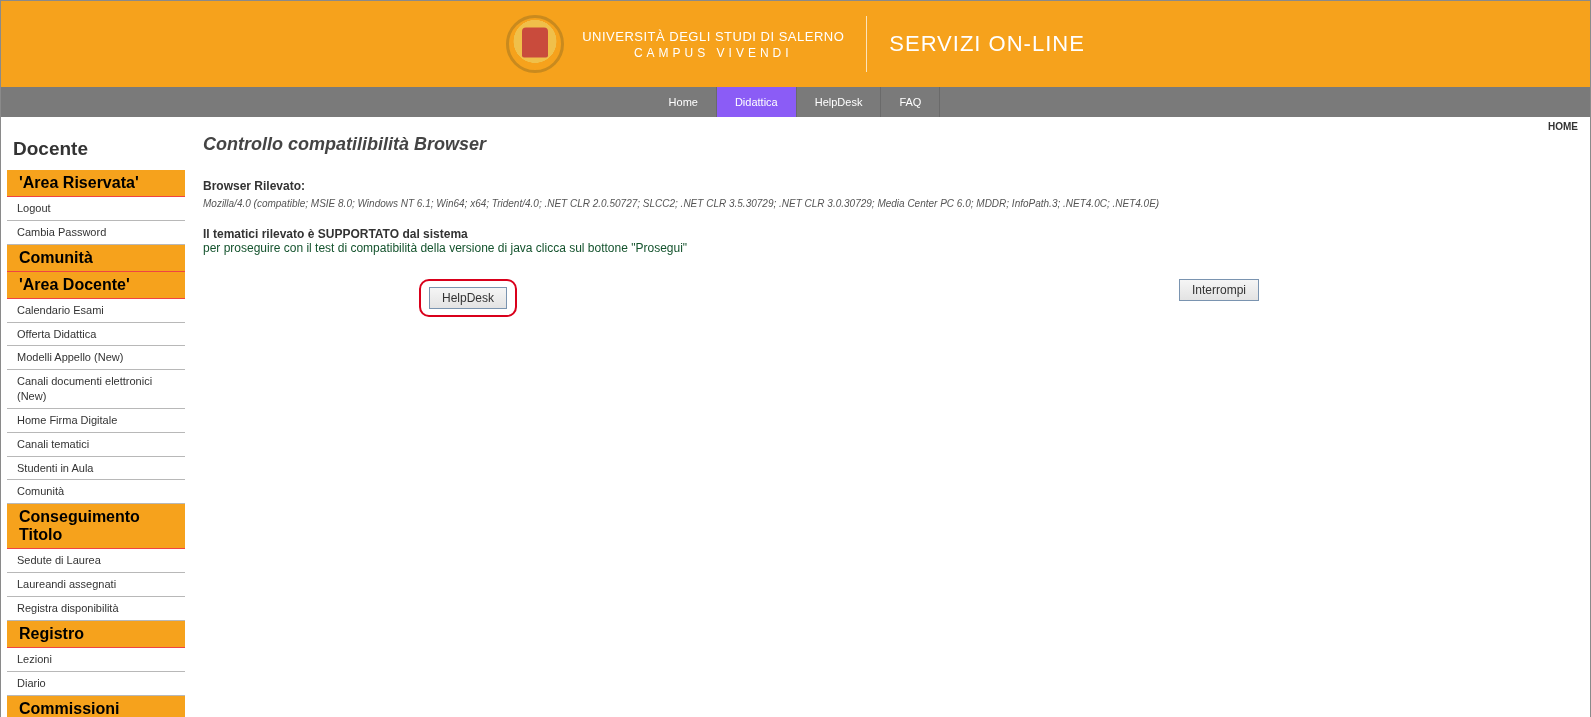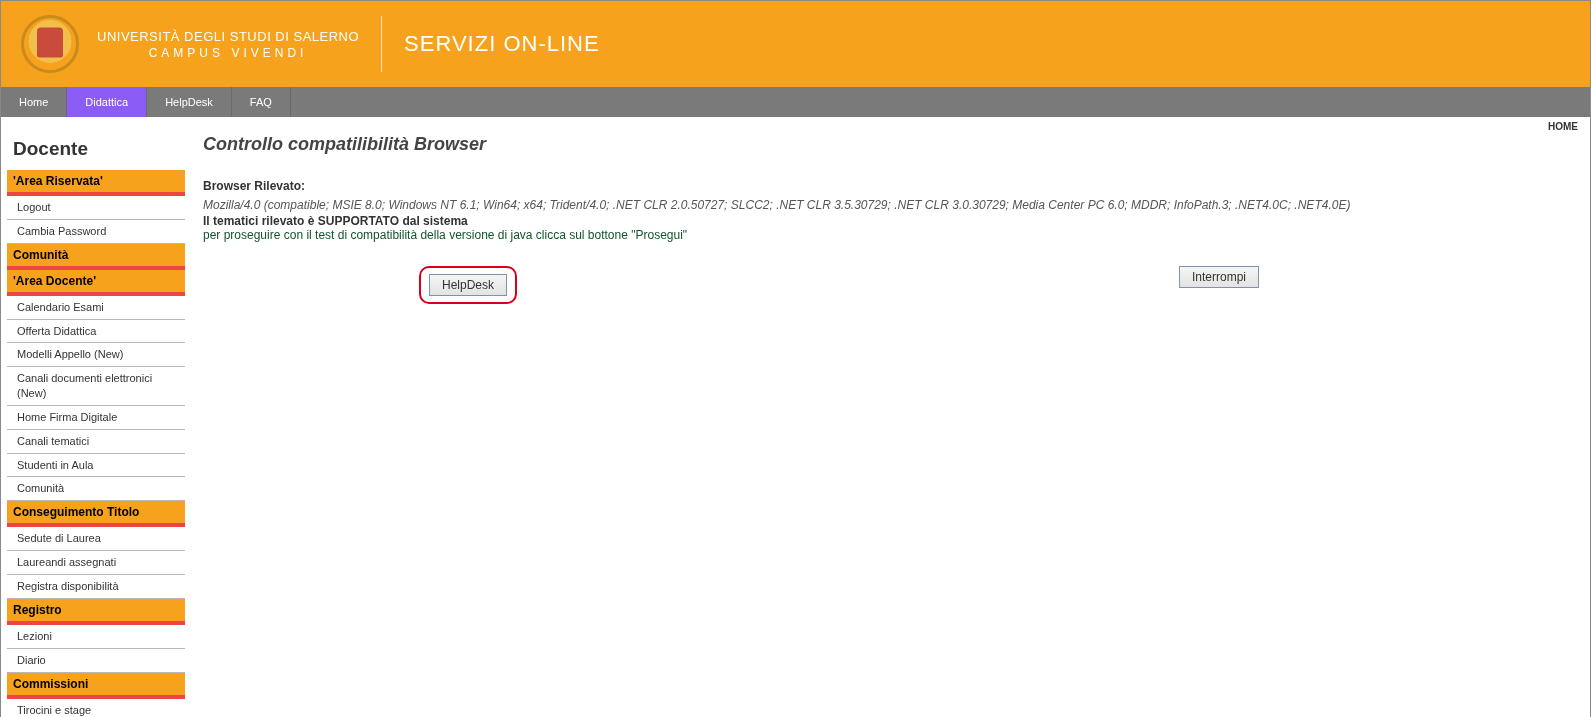--- a/index.html
+++ b/index.html
@@ -1,15 +1,15 @@
 <!DOCTYPE html>
 <html><head>
 <meta charset="utf-8">
 <style>
-  * { margin: 0; padding: 0; box-sizing: border-box; }
+  * { margin: 0; padding: 0; box-sizing: border-box; justify-content: center; }
   body {
     font-family: Verdana, Arial, sans-serif;
     font-size: 12px;
     background: #fff;
     color: #333;
     border: 1px solid #8a8a8a;
   }
   .header-bar {
     background: #f6a21c;
     height: 86px;
@@ -111,23 +111,23 @@
     padding: 4px 6px 4px 10px;
     border-bottom: 1px solid #b8b8b8;
     color: #333;
     cursor: pointer;
     line-height: 1.35;
   }
   .side-header {
     background: #f6a21c;
     font-weight: bold;
     color: #000;
-    padding: 4px 6px;
-    border-bottom: 4px solid #ef4444;
-    font-size: 12px;
+    padding: 4px 12px;
+    border-bottom: 1px solid #ef4444;
+    font-size: 16px;
   }
   .content {
     flex: 1;
     padding-top: 2px;
   }
   .page-title {
     font-style: italic;
     font-weight: bold;
     font-size: 18px;
     color: #444;
@@ -135,21 +135,22 @@
   }
   .label-strong {
     font-weight: bold;
     font-size: 12px;
     color: #333;
     margin-bottom: 4px;
   }
   .browser-string {
     font-style: italic;
     color: #555;
-    font-size: 12px;
+    font-size: 10px;
+    margin-bottom: 16px;
     line-height: 1.4;
   }
   .support-line {
     font-weight: bold;
     font-size: 12px;
     color: #333;
   }
   .instr-line {
     font-size: 12px;
     color: #14532d;

